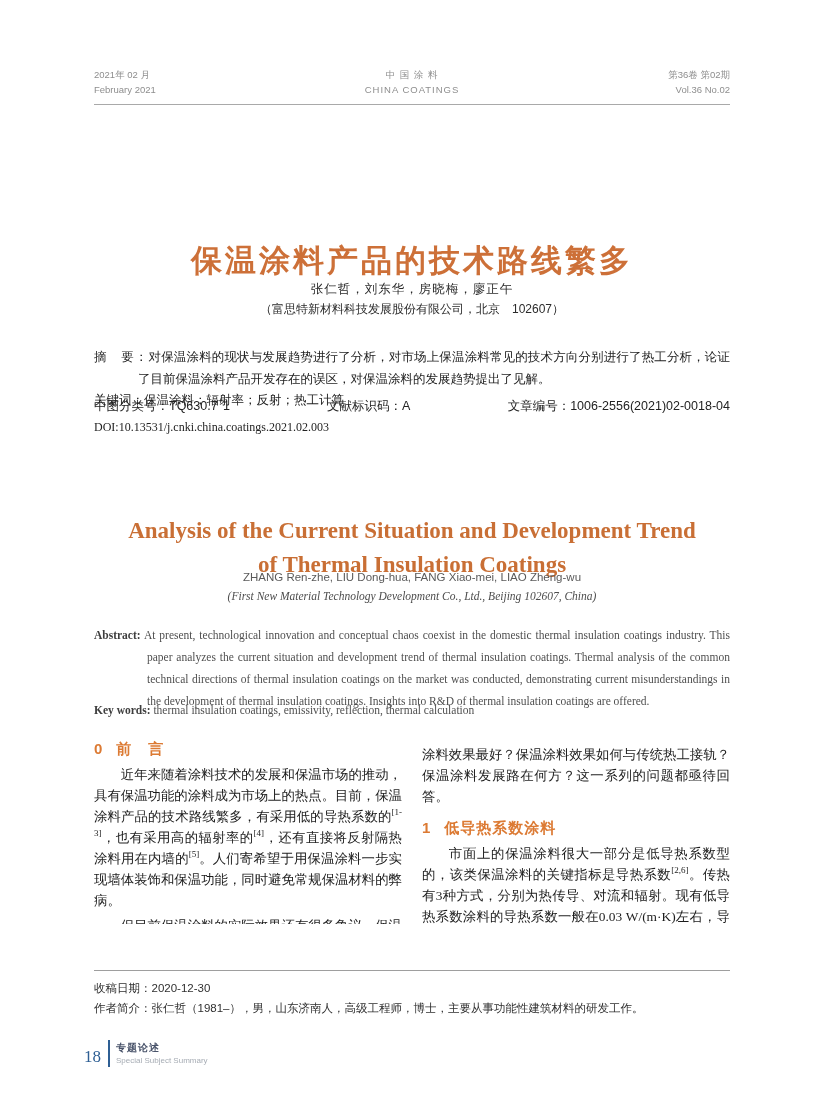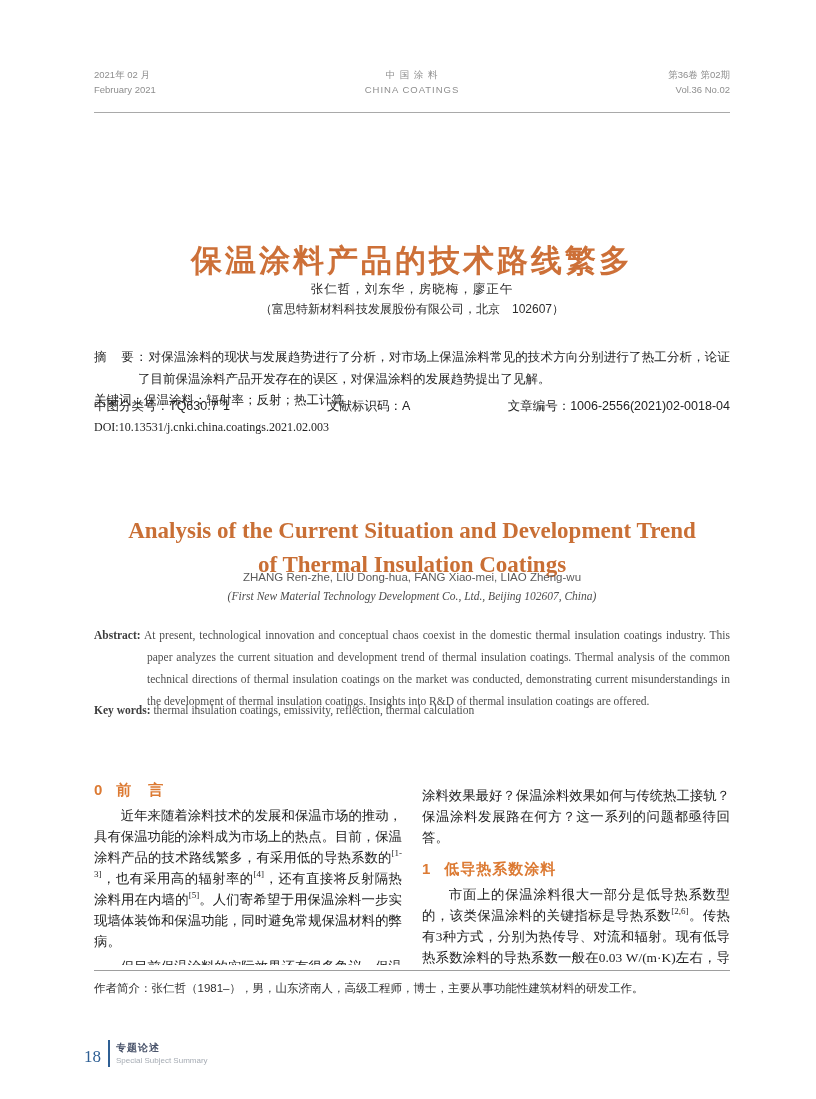--- a/index.html
+++ b/index.html
@@ -12,21 +12,21 @@
     color:#222;
     -webkit-font-smoothing:antialiased;
   }
   .sheet{position:absolute;left:94px;top:0;width:636px;height:1099px;}
 
   
   .jheader{
     position:absolute;left:0;top:40px;width:100%;
     display:flex;justify-content:space-between;align-items:flex-end;
     border-bottom:1px solid #a9a9a9;
-    padding-bottom:15px;
+    padding-bottom:7px;
     color:#8e8e8e;font-size:9.5px;line-height:15px;
   }
   .jheader .cell{white-space:nowrap;}
   .jheader .c-left{text-align:left;}
   .jheader .c-center{text-align:center;letter-spacing:1px;}
   .jheader .c-right{text-align:right;margin-top:27px;}
 
   
   .title-zh{
     position:absolute;left:0;top:221px;width:100%;
@@ -94,21 +94,21 @@
   .abstract-en .lbl{font-weight:bold;color:#3d3d3d;}
   .keywords-en{
     position:absolute;left:0;top:692px;width:100%;
     font-family:"Liberation Serif","DejaVu Serif",serif;
     font-size:11.5px;color:#4f4f4f;
   }
   .keywords-en .lbl{font-weight:bold;color:#3d3d3d;}
 
   
   .columns{
-    position:absolute;left:0;top:779px;width:100%;height:186px;
+    position:absolute;left:0;top:738px;width:100%;height:186px;
     display:flex;justify-content:space-between;overflow:hidden;
   }
   .col{width:308px;}
   .sec-h{
     margin:0;color:#dc7a33;font-size:15px;font-weight:bold;line-height:22px;
   }
   .sec-h .sec-t{margin-left:14px;letter-spacing:1px;}
   .body-para{
     margin:4px 0 0 0;
     font-family:"Liberation Serif","DejaVu Serif",serif;
@@ -193,20 +193,21 @@
       <p class="body-para indent"><span>但目前保温涂料的实际效果还有很多争议，保温涂料是否可以实现真正的保温？采用哪种技术的保温</span></p>
     </div>
     <div class="col">
       <p class="body-para" style="margin-top:6px"><span>涂料效果最好？保温涂料效果如何与传统热工接轨？保温涂料发展路在何方？这一系列的问题都亟待回答。</span></p>
       <h3 class="sec-h mid"><span class="sec-num">1</span><span class="sec-t">低导热系数涂料</span></h3>
       <p class="body-para indent"><span>市面上的保温涂料很大一部分是低导热系数型的，该类保温涂料的关键指标是导热系数</span><sup>[2,6]</sup><span>。传热有3种方式，分别为热传导、对流和辐射。现有低导热系数涂料的导热系数一般在0.03 W/(m·K)左右，导热系数是影响热传导的重要参数，热传导由材料热阻决</span></p>
     </div>
   </div>
 
   <div class="footnote">
+    <div>收稿日期：2020-12-30</div>
     <div>作者简介：张仁哲（1981–），男，山东济南人，高级工程师，博士，主要从事功能性建筑材料的研发工作。</div>
   </div>
 
   <div class="pagefooter">
     <span class="pf-num">18</span>
     <span class="pf-bar"></span>
     <span class="pf-text">
       <span class="pf-zh">专题论述</span>
       <span class="pf-en">Special Subject Summary</span>
     </span>

